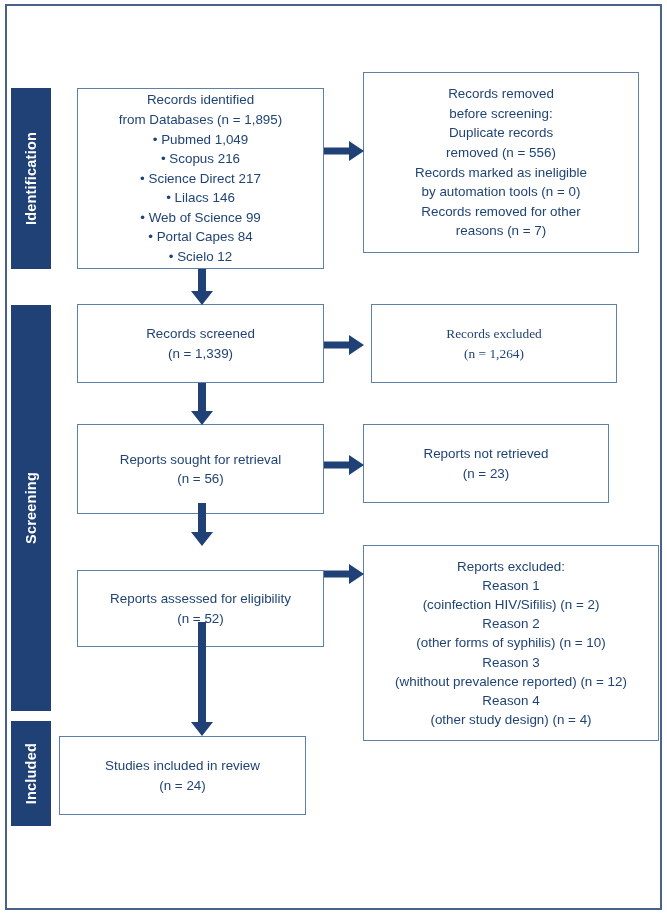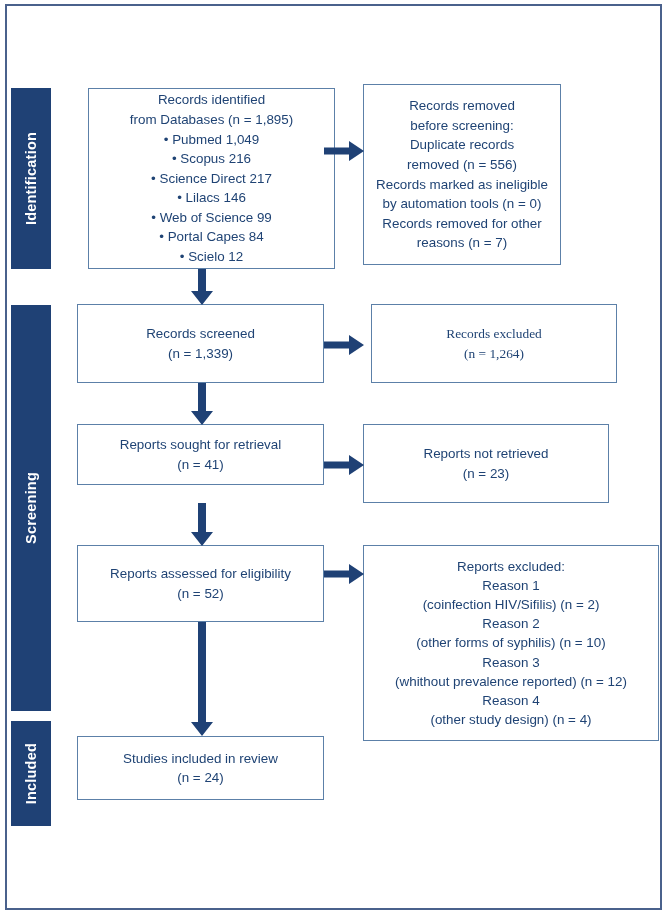--- a/index.html
+++ b/index.html
@@ -72,28 +72,28 @@
     list-style: none;
     margin: 0;
     padding: 0;
     display: inline-block;
     text-align: center;
   }
   .bullets li { white-space: nowrap; }
   .bullets li::before { content: "\2022\00a0"; }
 
   
-  #box-identified   { left: 88px;  top: 88px;  width: 247px; height: 181px; }
+  #box-identified   { left: 77px;  top: 88px;  width: 247px; height: 181px; }
   #box-screened     { left: 77px;  top: 304px; width: 247px; height: 79px;  }
-  #box-sought       { left: 77px;  top: 424px; width: 247px; height: 61px;  }
-  #box-assessed     { left: 77px;  top: 545px; width: 247px; height: 77px;  }
-  #box-included     { left: 77px;  top: 736px; width: 247px; height: 64px;  }
-
-  
-  #box-removed      { left: 363px; top: 84px;  width: 198px; height: 181px; }
+  #box-sought       { left: 77px;  top: 424px; width: 247px; height: 90px;  }
+  #box-assessed     { left: 77px;  top: 570px; width: 247px; height: 77px;  }
+  #box-included     { left: 59px;  top: 736px; width: 247px; height: 79px;  }
+
+  
+  #box-removed      { left: 363px; top: 72px;  width: 276px; height: 181px; }
   #box-excluded-rec { left: 371px; top: 304px; width: 246px; height: 79px; font-family: Liberation Serif, serif;  }
   #box-not-retrieved{ left: 363px; top: 424px; width: 246px; height: 79px;  }
   #box-excluded-rep { left: 363px; top: 545px; width: 296px; height: 196px; }
 
   #box-identified .box-text,
   #box-removed .box-text { line-height: 1.46; }
 
   
   .arrow { position: absolute; pointer-events: none; }
   .arrow svg { display: block; }
@@ -164,21 +164,21 @@
   <div class="box" id="box-excluded-rec">
     <div class="box-text">
       <div>Records excluded</div>
       <div>(n = 1,264)</div>
     </div>
   </div>
 
   <div class="box" id="box-sought">
     <div class="box-text">
       <div>Reports sought for retrieval</div>
-      <div>(n = 41)</div>
+      <div>(n = 56)</div>
     </div>
   </div>
 
   <div class="box" id="box-not-retrieved">
     <div class="box-text">
       <div>Reports not retrieved</div>
       <div>(n = 23)</div>
     </div>
   </div>
 

